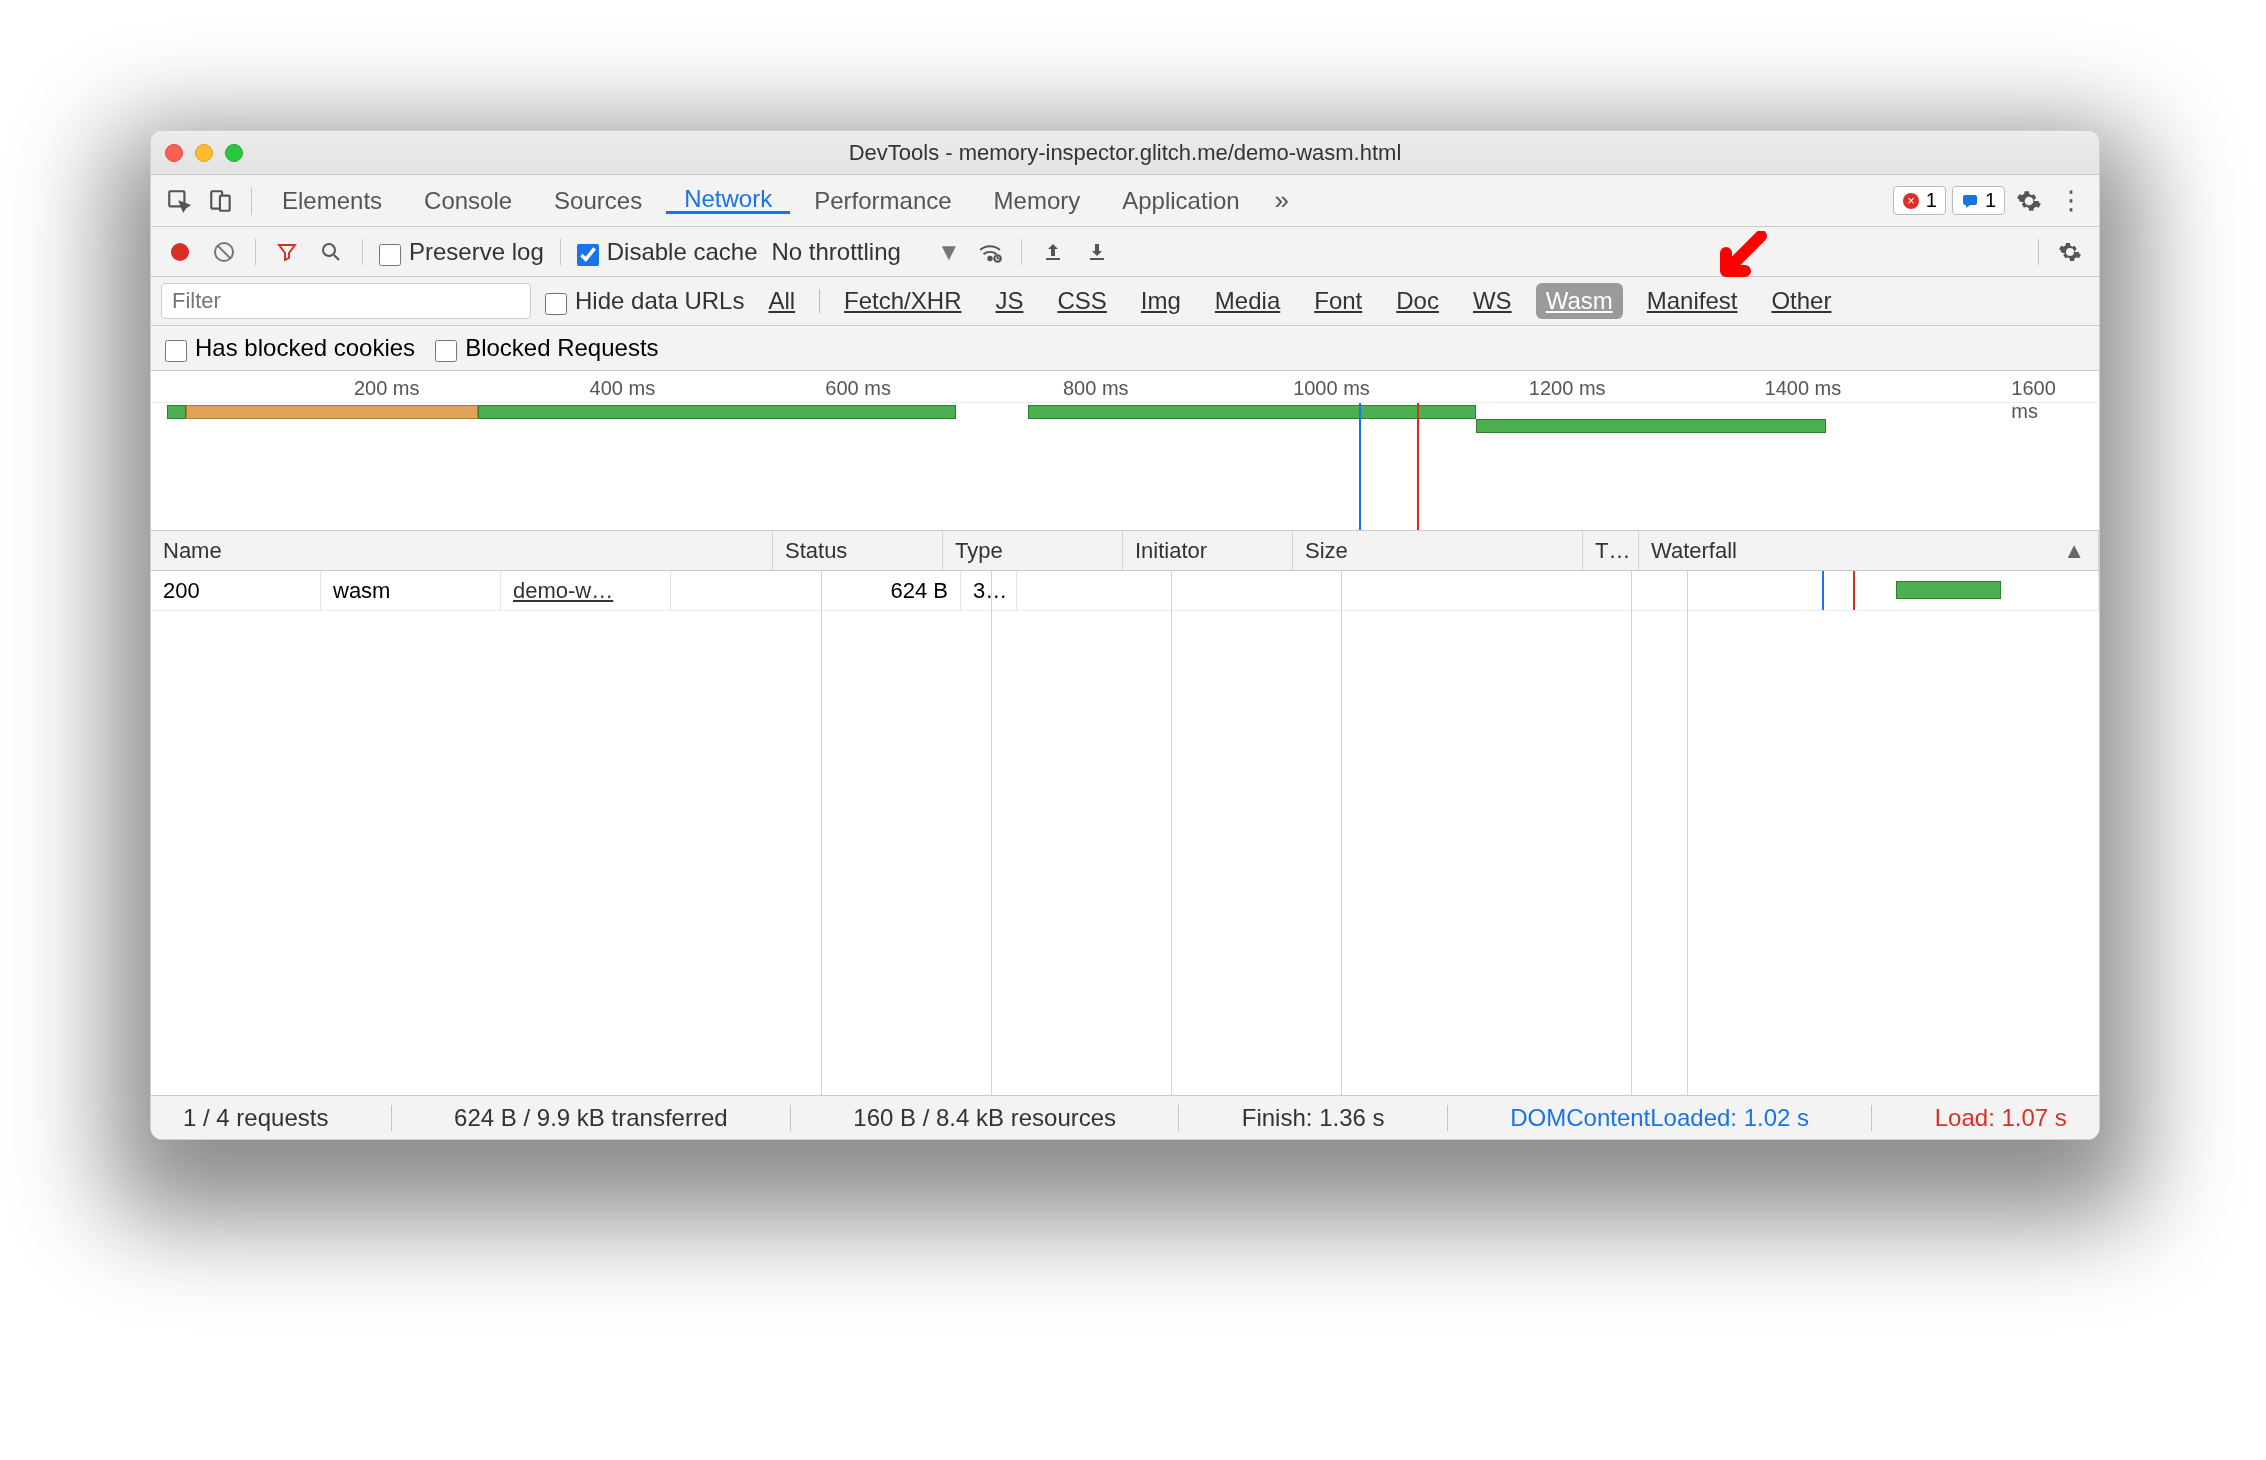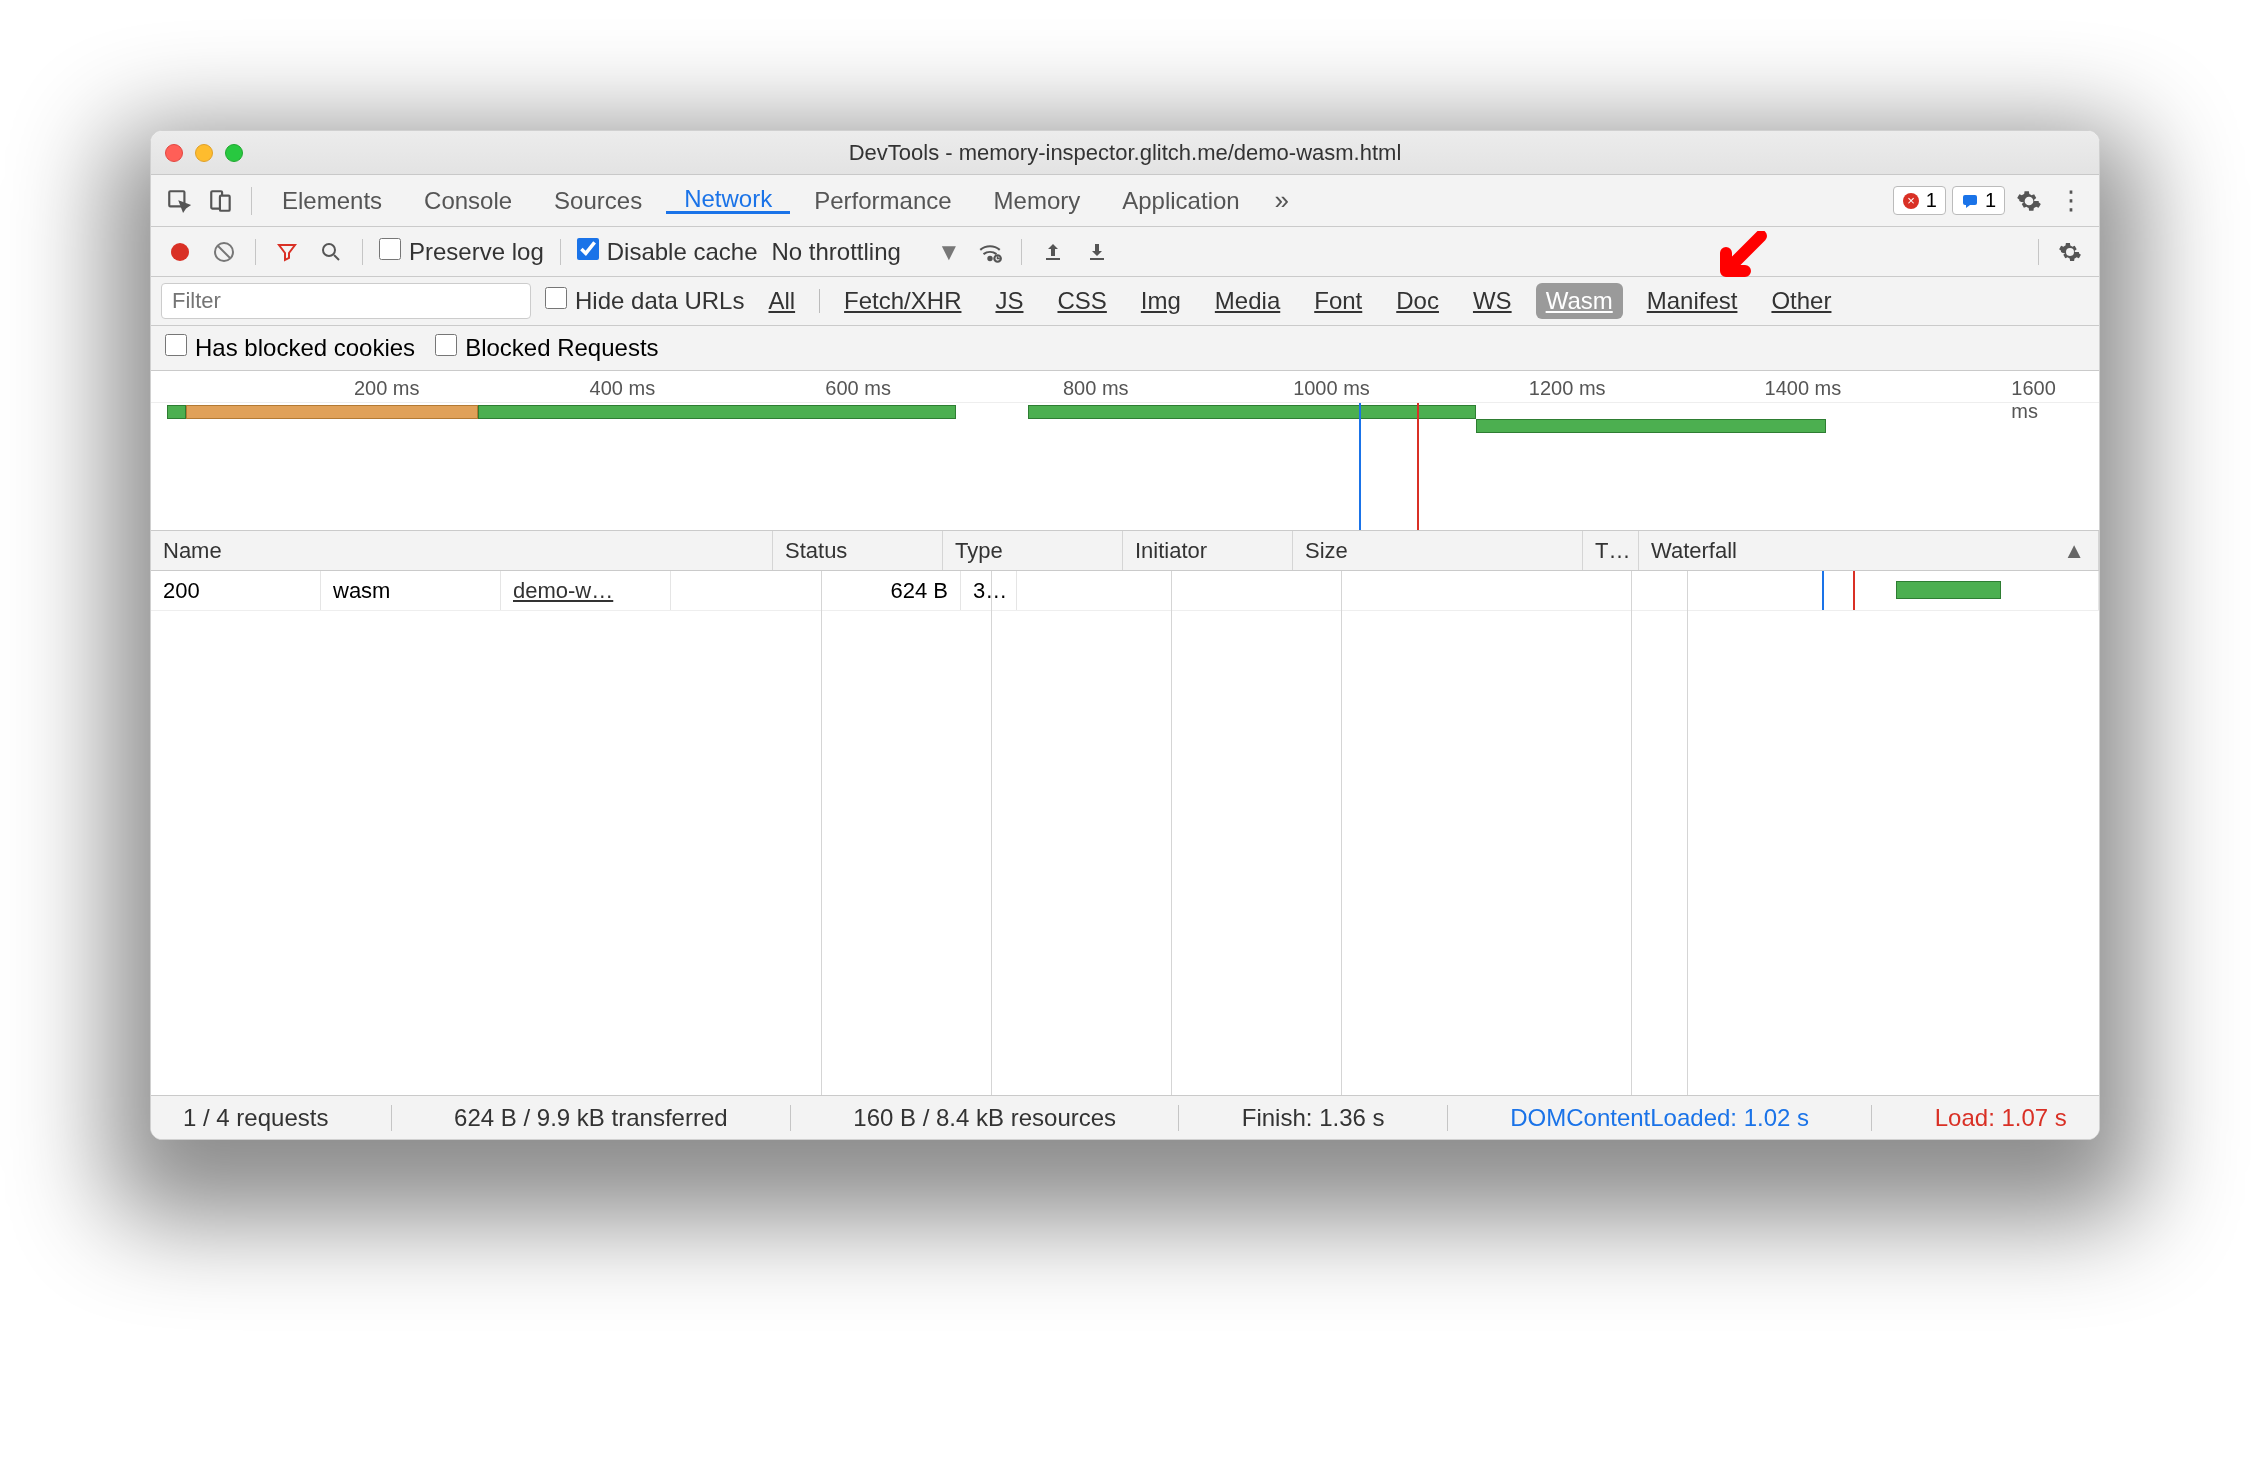--- a/index.html
+++ b/index.html
@@ -73,21 +73,21 @@
     display:flex;align-items:center;
     padding: 0 14px;
     gap: 14px;
     border-bottom:1px solid #cacaca;
     background:#f3f3f3;
     color:#333;font-size:24px;
   }
   .toolbar .sep { width:1px;height:26px;background:#c5c5c5;margin:0 2px;}
   .toolbar .ibtn { width:30px;height:30px;display:flex;align-items:center;justify-content:center;cursor:pointer;color:#555;}
   .record { color:#e33; }
-  .chk { display:flex;align-items:flex-start;gap:8px; cursor:pointer;}
+  .chk { display:flex;align-items:flex-end;gap:8px; cursor:pointer;}
   .chk input { width:22px;height:22px;}
   .filterbar {
     display:flex;align-items:center;
     padding: 6px 10px;
     gap: 14px;
     border-bottom:1px solid #cacaca;
     background:#f3f3f3;
     font-size:24px;color:#333;
     flex-wrap:wrap;
   }

